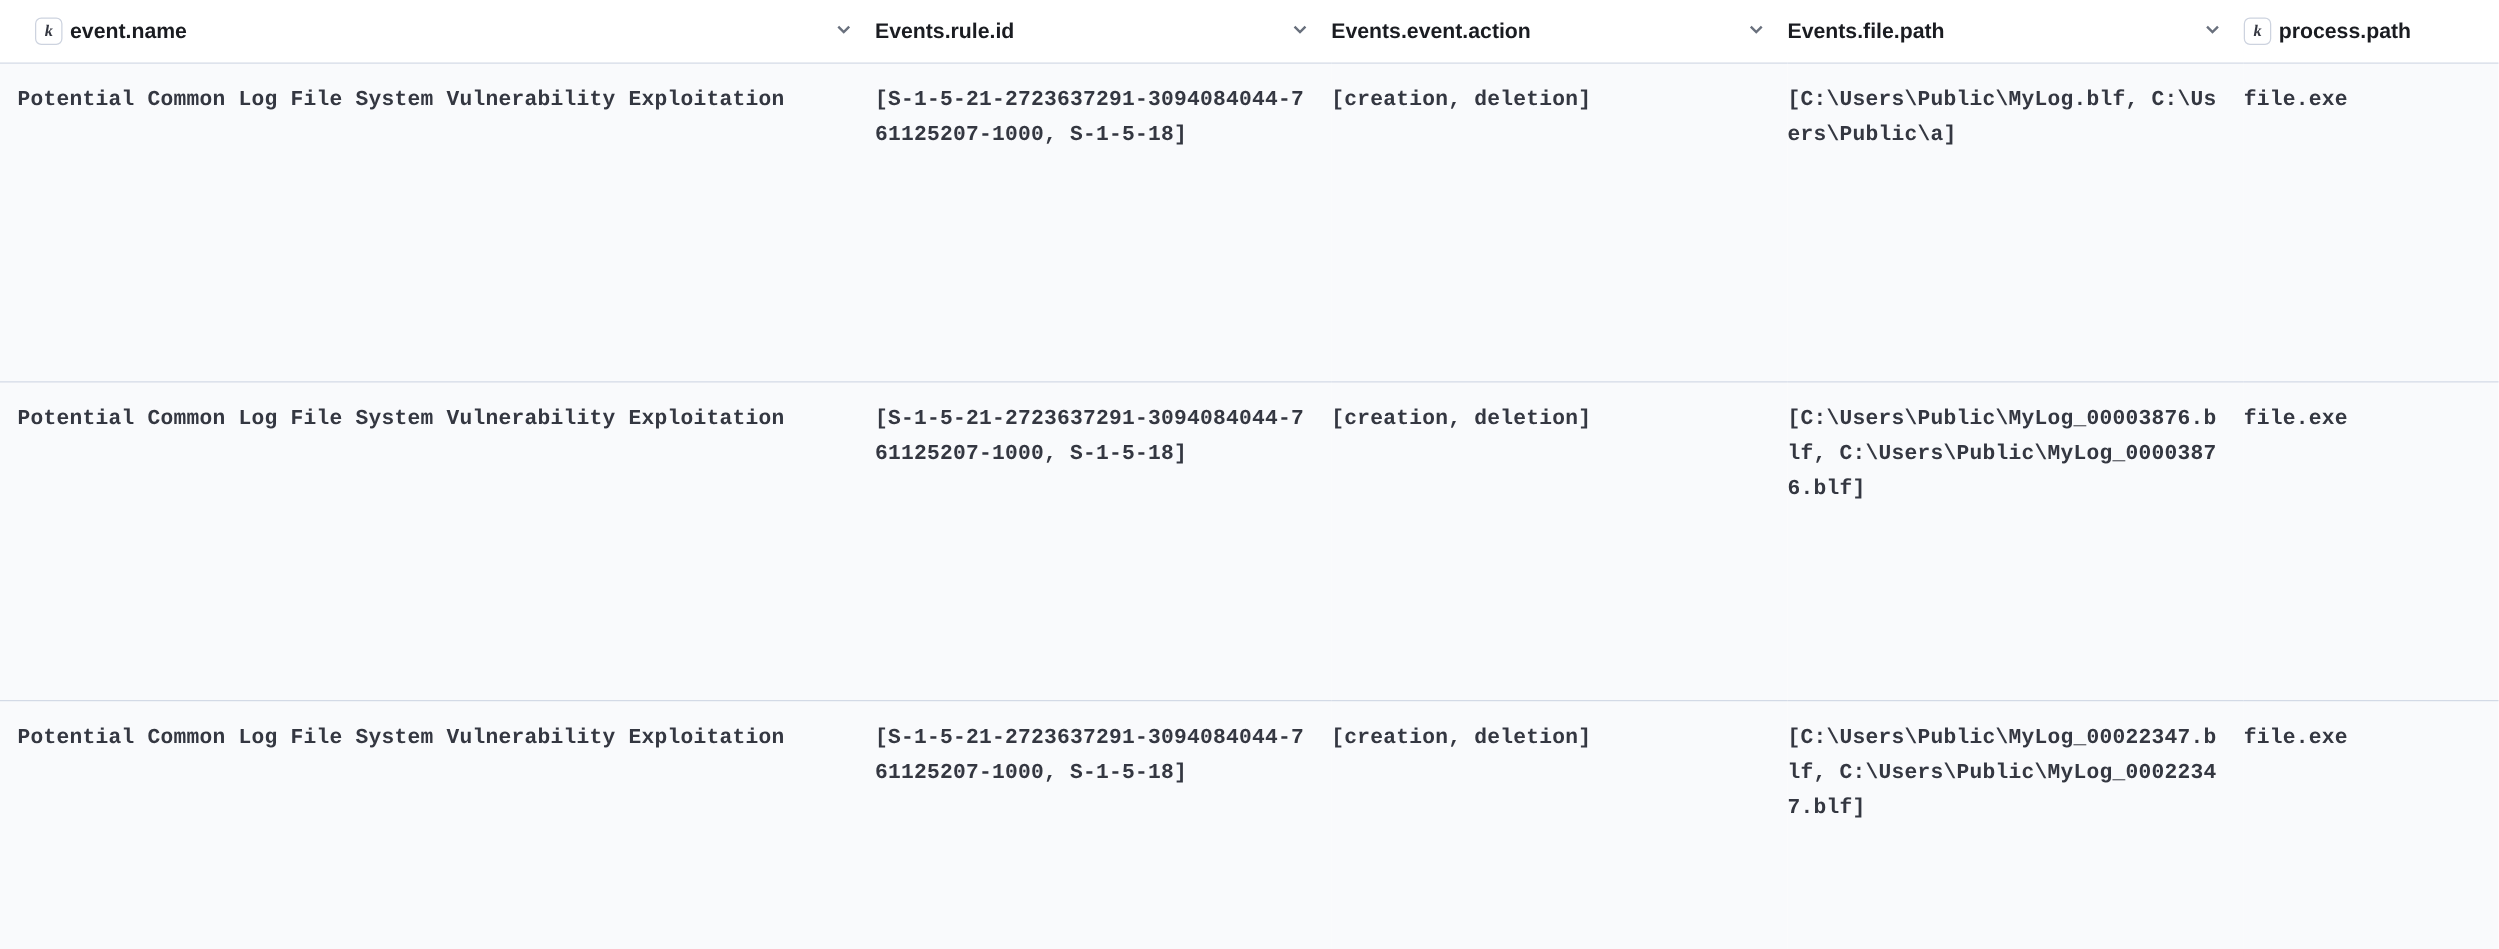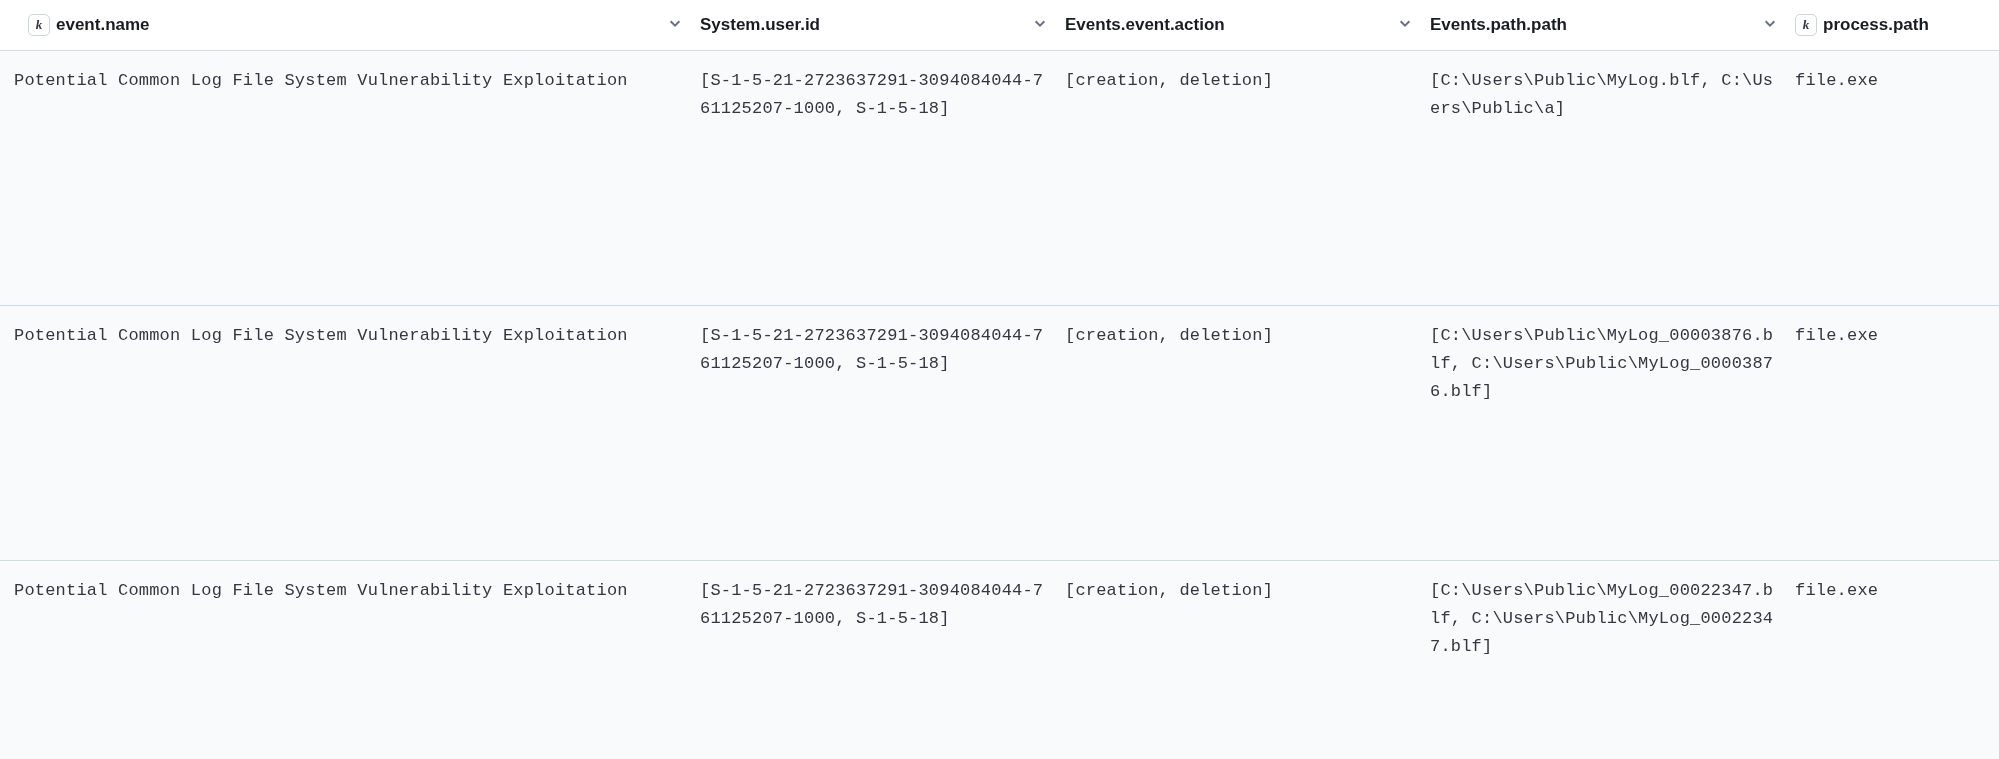--- a/index.html
+++ b/index.html
@@ -59,20 +59,21 @@
     .chevron svg {
       width: 14px;
       height: 14px;
       stroke: #69707d;
       stroke-width: 2.2;
       fill: none;
     }
     .data-row {
       border-bottom: 1px solid #d3dae6;
       background: #f9fafc;
+      font-weight: bold;
     }
     .data-cell {
       padding: 16px 18px 16px 0;
       vertical-align: top;
       height: 255px;
     }
     .data-cell:first-child {
       padding-left: 14px;
       font-family: "SFMono-Regular", Consolas, "Liberation Mono", Menlo, monospace;
       color: #343741;
@@ -107,41 +108,41 @@
           <span>event.name</span>
         </div>
         <span class="chevron">
           <svg viewBox="0 0 16 16">
               <path d="M3 6l5 5 5-5"></path>
             </svg>
         </span>
       </th>
       <th class="header-cell col-user">
         <div class="header-cell-inner">
-          <span>System.user.id</span>
+          <span>Events.rule.id</span>
         </div>
         <span class="chevron">
           <svg viewBox="0 0 16 16">
               <path d="M3 6l5 5 5-5"></path>
             </svg>
         </span>
       </th>
       <th class="header-cell col-action">
         <div class="header-cell-inner">
           <span>Events.event.action</span>
         </div>
         <span class="chevron">
           <svg viewBox="0 0 16 16">
               <path d="M3 6l5 5 5-5"></path>
             </svg>
         </span>
       </th>
       <th class="header-cell col-path">
         <div class="header-cell-inner">
-          <span>Events.path.path</span>
+          <span>Events.file.path</span>
         </div>
         <span class="chevron">
           <svg viewBox="0 0 16 16">
               <path d="M3 6l5 5 5-5"></path>
             </svg>
         </span>
       </th>
       <th class="header-cell col-proc">
         <div class="header-cell-inner">
           <span class="k-badge">k</span>

